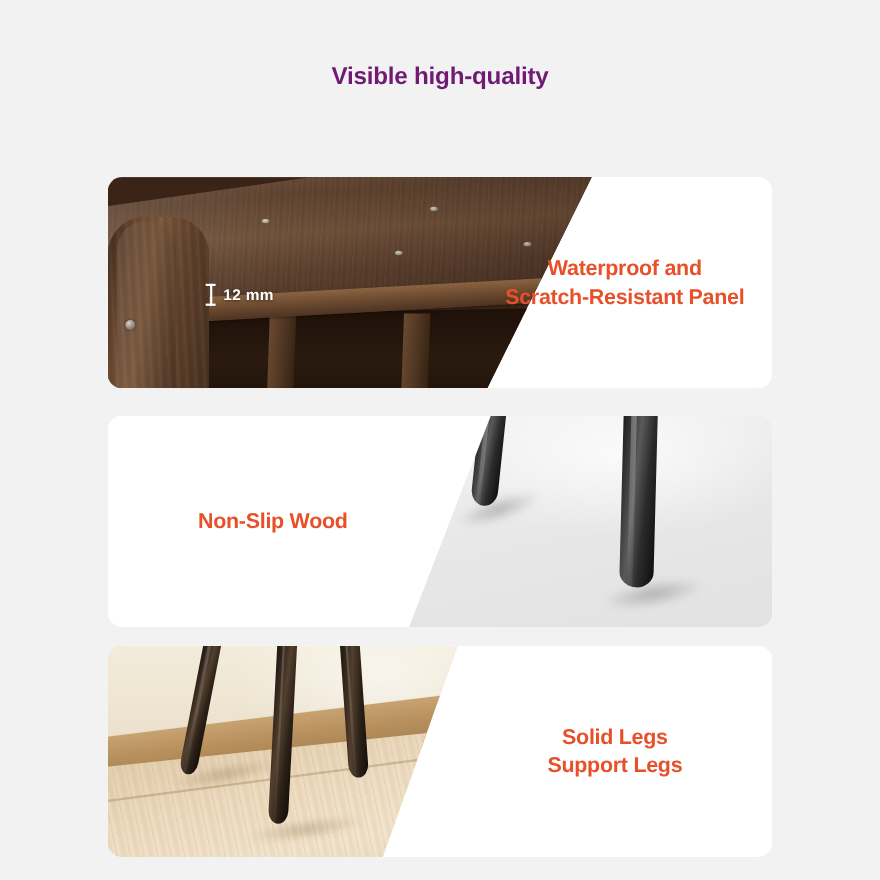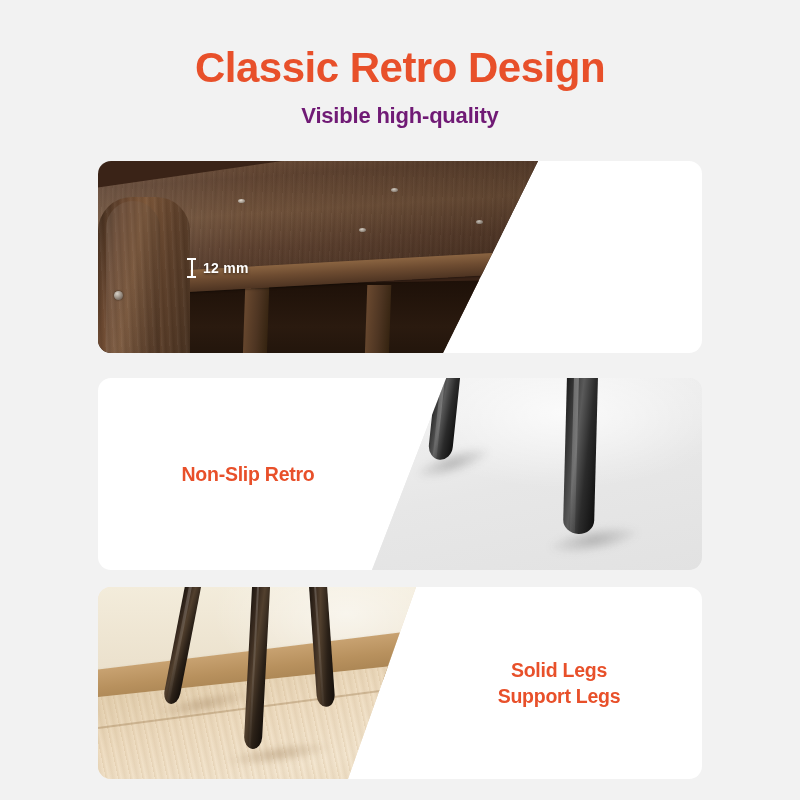--- a/index.html
+++ b/index.html
@@ -395,21 +395,20 @@
   }
   #shadow-3a { left: 58px; top: 108px; width: 96px; height: 18px; transform: rotate(-11deg); }
   #shadow-3b { left: 128px; top: 158px; width: 104px; height: 18px; transform: rotate(-8deg); }
 </style>
 </head>
 <body>
 
 <div class="page">
 
   <div class="header">
-    <h1 class="title">Classic Retro Design</h1>
     <p class="subtitle">Visible high-quality</p>
   </div>
 
   <div class="card" id="card-1">
 
     <div class="card-media">
       <div class="wood-top">
         <span class="screw-hole" id="hole-1"></span>
         <span class="screw-hole" id="hole-2"></span>
         <span class="screw-hole" id="hole-3"></span>
@@ -424,27 +423,33 @@
       </div>
     </div>
 
     <div class="mm-callout" style="left:89px; top:97px;">
       <span class="mm-bracket">
           <span></span>
         </span>
       <span class="mm-text">12 mm</span>
     </div>
 
-  </div>
-
-  <div class="card" id="card-2">
-
     <div class="card-text">
       <div class="feature-label">
-        <span>Non-Slip Retro</span>
+        <span>Waterproof and</span><br>
+        <span>Scratch-Resistant Panel</span>
+      </div>
+    </div>
+  </div>
+
+  <div class="card" id="card-2">
+
+    <div class="card-text">
+      <div class="feature-label">
+        <span>Non-Slip Wood</span>
       </div>
     </div>
 
     <div class="card-media">
       <div class="floor-sheen"></div>
       <div class="leg-shadow" id="shadow-2a"></div>
       <div class="leg-shadow" id="shadow-2b"></div>
       <div class="leg" id="leg-2a"></div>
       <div class="leg" id="leg-2b"></div>
     </div>

